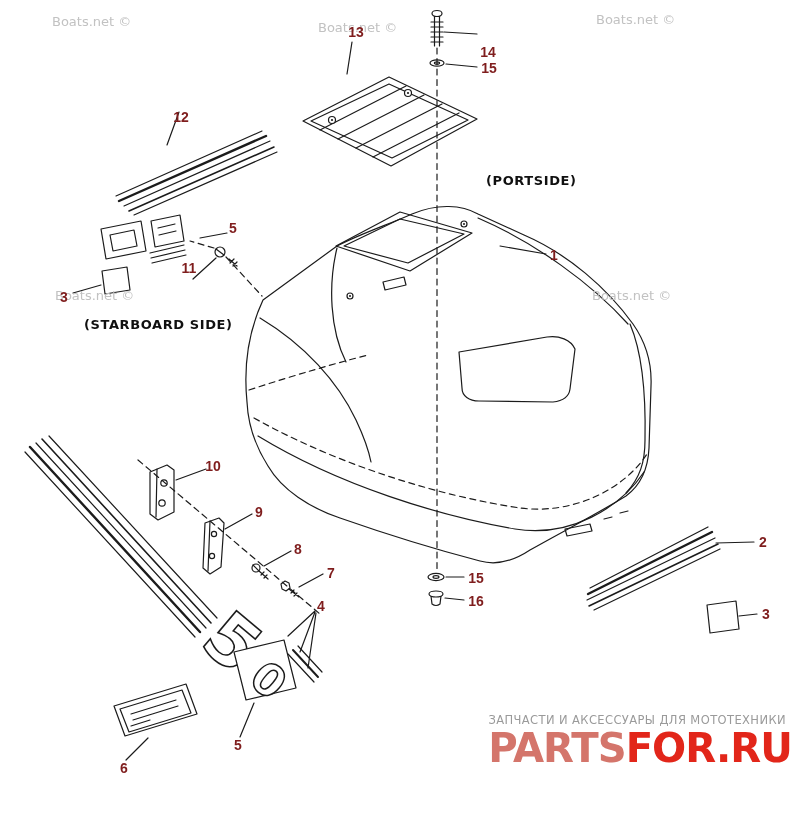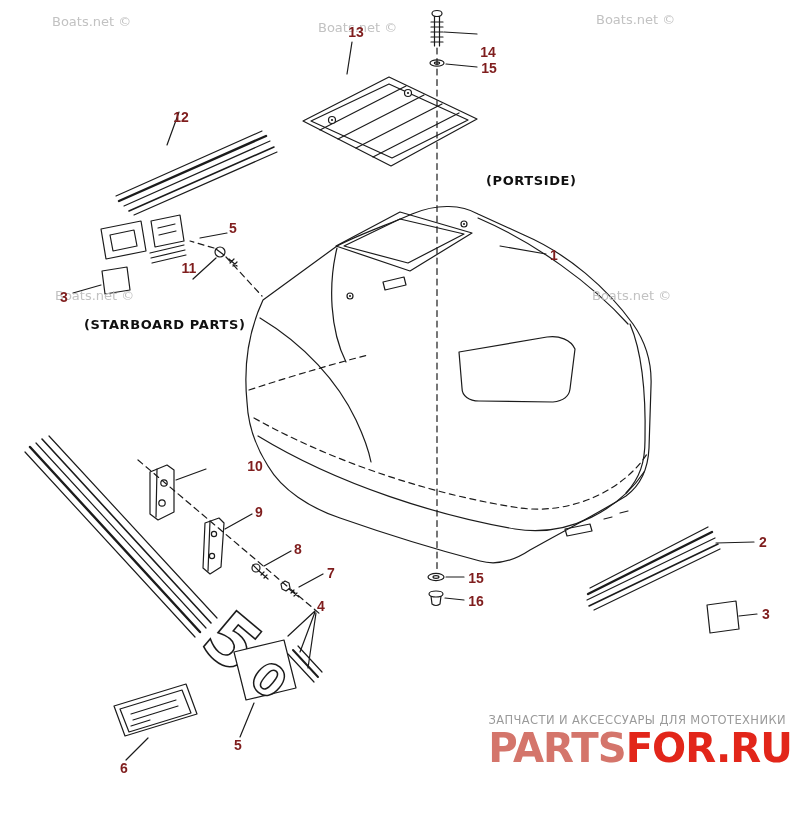--- a/index.html
+++ b/index.html
@@ -202,32 +202,32 @@
     </div>
 <div id="callout-layer">
       <span class="callout" style="left: 356px; top: 32px;">13</span>
       <span class="callout" style="left: 488px; top: 52px;">14</span>
       <span class="callout" style="left: 489px; top: 68px;">15</span>
       <span class="callout" style="left: 181px; top: 117px;">12</span>
       <span class="callout" style="left: 233px; top: 228px;">5</span>
       <span class="callout" style="left: 189px; top: 268px;">11</span>
       <span class="callout" style="left: 64px; top: 297px;">3</span>
       <span class="callout" style="left: 554px; top: 255px;">1</span>
-      <span class="callout" style="left: 213px; top: 466px; margin-left: 42px;">10</span>
+      <span class="callout" style="left: 213px; top: 466px;">10</span>
       <span class="callout" style="left: 259px; top: 512px;">9</span>
       <span class="callout" style="left: 298px; top: 549px;">8</span>
       <span class="callout" style="left: 331px; top: 573px;">7</span>
       <span class="callout" style="left: 321px; top: 606px;">4</span>
       <span class="callout" style="left: 763px; top: 542px;">2</span>
       <span class="callout" style="left: 766px; top: 614px;">3</span>
       <span class="callout" style="left: 476px; top: 578px;">15</span>
       <span class="callout" style="left: 476px; top: 601px; text-align: right;">16</span>
       <span class="callout" style="left: 238px; top: 745px;">5</span>
       <span class="callout" style="left: 124px; top: 768px;">6</span>
     </div>
 
 <div class="caption portside">(PORTSIDE)</div>
-<div class="caption starboard">(STARBOARD PARTS)</div>
+<div class="caption starboard">(STARBOARD SIDE)</div>
 
 <div class="tagline">ЗАПЧАСТИ И АКСЕССУАРЫ ДЛЯ МОТОТЕХНИКИ</div>
 <div class="brand"><span class="brand-left">PARTS</span><span class="brand-right">FOR.RU</span></div>
 
 </div>
 
 </body></html>

